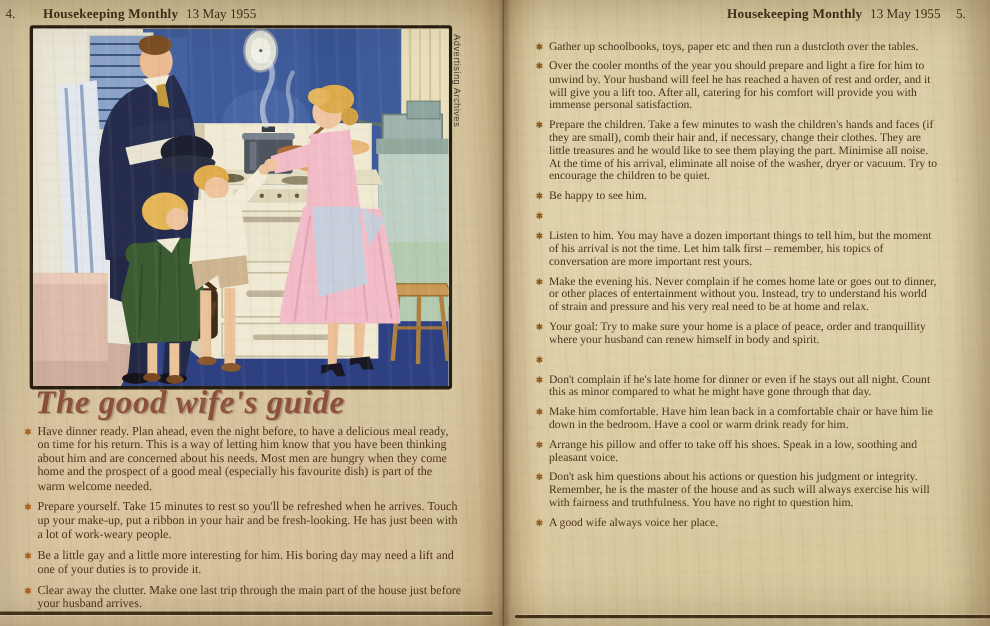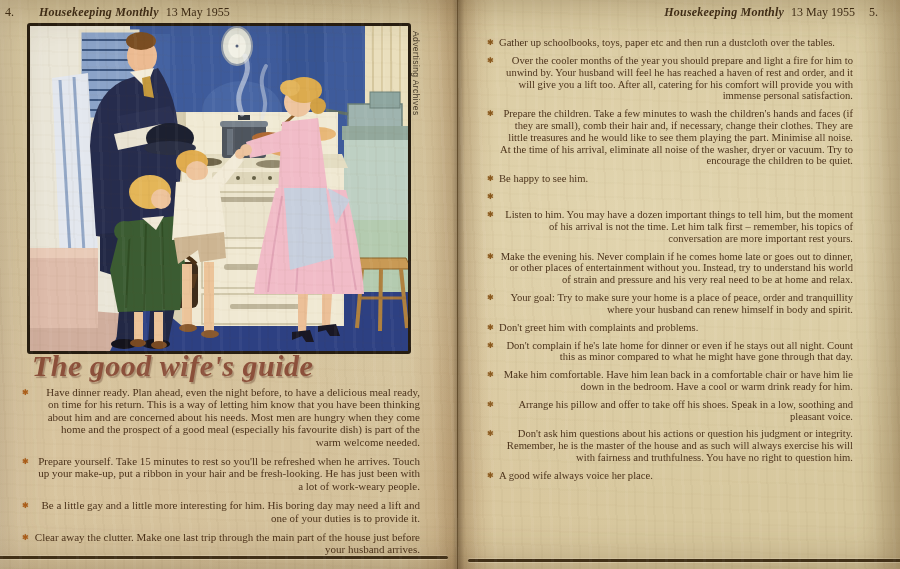--- a/index.html
+++ b/index.html
@@ -22,21 +22,21 @@
   }
   .vignette{position:absolute;inset:0;pointer-events:none;box-shadow:inset 0 0 46px rgba(80,52,18,.38);}
   .fold{
     position:absolute;top:0;left:433px;width:50px;height:569px;pointer-events:none;
     background:linear-gradient(90deg, rgba(101,72,35,0) 0%, rgba(101,72,35,.16) 38%, rgba(58,38,14,.42) 51%, rgba(101,72,35,.14) 64%, rgba(101,72,35,0) 100%);
   }
   .fold-line{position:absolute;top:0;left:457px;width:1px;height:569px;background:rgba(74,52,22,.65);}
 
   
   .header{position:absolute;top:5px;font-size:12px;color:#3d2b16;white-space:nowrap;}
-  .header .mag{font-weight:bold;font-style:italic;letter-spacing:.2px;}
+  .header .mag{font-weight:bold;letter-spacing:.2px;}
   .header-left{left:5px;}
   .header-left .mag{margin-left:25px;}
   .header .date{margin-left:7px;margin-top:14px;}
   .header-right{right:22px;}
   .header-right .pagenum{margin-left:14px;}
 
   
   .frame{
     position:absolute;left:27px;top:23px;width:384px;height:331px;
     border:3px solid #261d11;border-radius:3px;background:#e8e1cc;
@@ -55,21 +55,21 @@
     position:absolute;left:28px;top:345px;margin:4px;
     font-family:"Liberation Serif", serif;font-style:italic;font-weight:bold;
     font-size:30px;letter-spacing:.5px;color:#8c503b;
     text-shadow:1.5px 1.5px 1px rgba(88,48,34,.35);
   }
 
   
   ul.bullets{list-style:none;margin:0;padding:0;position:absolute;}
   ul.bullets li{display:flex;align-items:flex-start;}
   .bullet{flex:0 0 12px;font-size:8px;color:#b2621c;text-shadow:0 0 1px rgba(150,80,20,.5);}
-  .btext{color:#4b321b;text-align:right;}
+  .btext{color:#4b321b;}
   .left-list{left:22px;top:386px;width:398px;}
   .left-list li{margin-bottom:7px;}
   .left-list .bullet{line-height:13px;}
   .left-list .btext{font-size:11px;line-height:12.4px;}
   .right-list{left:487px;top:37px;width:366px;}
   .right-list li{margin-bottom:6px;}
   .right-list .bullet{line-height:12px;color:#8a5a1e;}
   .right-list .btext{font-size:10.6px;line-height:11.8px;}
 
   
@@ -307,21 +307,20 @@
         <li>
           <span class="bullet">✱</span>
           <span class="btext">Make the evening his. Never complain if he comes home late or goes out to dinner, or other places of entertainment without you. Instead, try to understand his world of strain and pressure and his very real need to be at home and relax.</span>
         </li>
         <li>
           <span class="bullet">✱</span>
           <span class="btext">Your goal: Try to make sure your home is a place of peace, order and tranquillity where your husband can renew himself in body and spirit.</span>
         </li>
         <li>
           <span class="bullet">✱</span>
-          <span class="btext">Don't greet him with complaints and problems.</span>
         </li>
         <li>
           <span class="bullet">✱</span>
           <span class="btext">Don't complain if he's late home for dinner or even if he stays out all night. Count this as minor compared to what he might have gone through that day.</span>
         </li>
         <li>
           <span class="bullet">✱</span>
           <span class="btext">Make him comfortable. Have him lean back in a comfortable chair or have him lie down in the bedroom. Have a cool or warm drink ready for him.</span>
         </li>
         <li>

